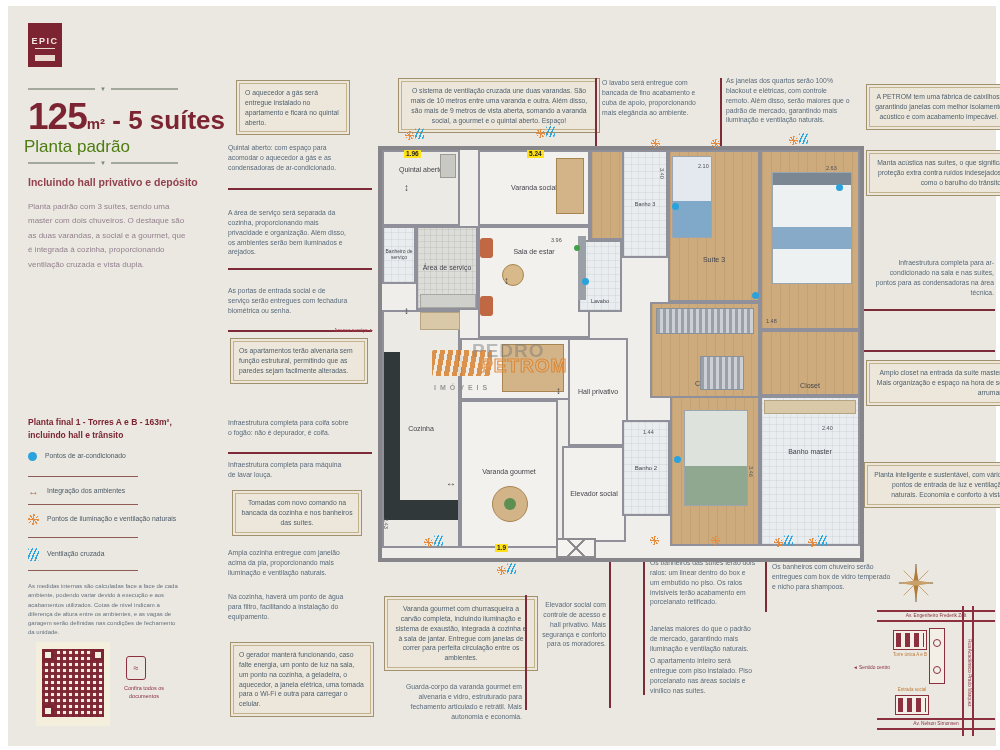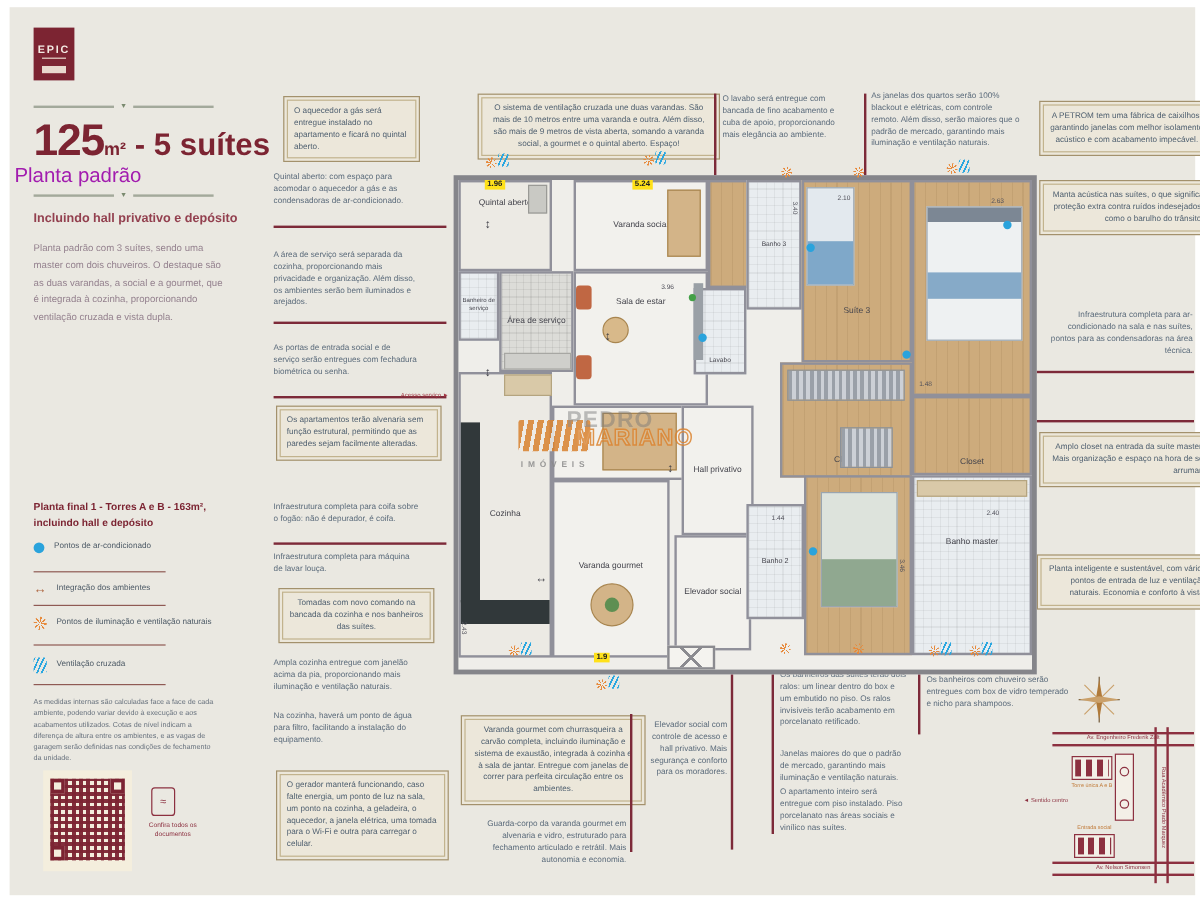--- a/index.html
+++ b/index.html
@@ -11,21 +11,21 @@
         display:flex;flex-direction:column;align-items:center;justify-content:center;gap:2px;}
   .logo .t{font-size:9px;letter-spacing:1.5px;font-weight:bold;}
   .logo .bars{width:20px;border-top:1px solid #e8d8cd;box-shadow:0 3px 0 #e8d8cd,0 6px 0 #e8d8cd;height:6px;}
   .sb-div{position:absolute;display:flex;align-items:center;gap:5px;width:150px;left:28px;}
   .sb-div .ln{flex:1;height:1.5px;background:#a3a99b;}
   .sb-div .dia{font-size:6px;color:#7a8a6f;line-height:1;}
   .h1{position:absolute;left:28px;top:96px;color:#7c2432;white-space:nowrap;}
   .h1 .big{font-size:37px;font-weight:bold;letter-spacing:-1px;}
   .h1 .sup{font-size:15px;font-weight:bold;}
   .h1 .rest{font-size:26px;font-weight:bold;}
-  .h2{position:absolute;left:12px;top:137px;font-size:17px;color:#a21caf;}
+  .h2{position:absolute;left:24px;top:137px;font-size:17px;color:#4d7c0f;}
   .hl{position:absolute;left:28px;top:176px;font-size:10.5px;font-weight:bold;color:#93404f;}
   .desc{position:absolute;left:28px;top:200px;width:160px;font-size:8px;line-height:1.8;color:#94818e;}
   .finall{position:absolute;left:28px;top:416px;font-size:8.5px;font-weight:bold;color:#7c2432;line-height:1.5;width:170px;}
   .leg-row{position:absolute;left:28px;display:flex;align-items:center;gap:8px;width:150px;}
   .leg-row .lab{font-size:6.8px;color:#4d5a66;line-height:1.3;}
   .leg-line{position:absolute;left:28px;width:110px;height:1px;background:#8f5a54;}
   .discl{position:absolute;left:28px;top:582px;width:154px;font-size:6px;line-height:1.55;color:#68727e;}
   .qr-card{position:absolute;left:36px;top:642px;width:74px;height:84px;background:#f4eedd;padding:0;}
   .qr{position:absolute;left:6px;top:7px;width:62px;height:68px;
       background-image:repeating-linear-gradient(0deg,rgba(124,36,50,.95) 0 3px,transparent 3px 6px),
@@ -109,21 +109,21 @@
   <div class="h2">Planta padrão</div>
   <div class="sb-div" style="top:160px;">
     <span class="ln"></span>
       <span class="dia">▼</span>
       <span class="ln"></span>
   </div>
   <div class="hl">Incluindo hall privativo e depósito</div>
   <div class="desc">Planta padrão com 3 suítes, sendo uma master com dois chuveiros. O destaque são as duas varandas, a social e a gourmet, que é integrada à cozinha, proporcionando ventilação cruzada e vista dupla.</div>
   <div class="finall">
     <div>Planta final 1 - Torres A e B - 163m²,</div>
-    <div>incluindo hall e depósito</div>
+    <div>incluindo hall e trânsito</div>
   </div>
 
   <div class="leg-row" style="top:452px;">
     <span class="icon-dot" style="position:static;width:9px;height:9px;"></span>
     <span class="lab">Pontos de ar-condicionado</span>
   </div>
   <div class="leg-line" style="top:476px;"></div>
   <div class="leg-row" style="top:485px;">
     <span style="color:#b06a45;font-size:11px;font-weight:bold;">↔</span>
     <span class="lab">Integração dos ambientes</span>
@@ -326,21 +326,21 @@
   <span class="icon-arr" style="left:446px;top:478px;">↔</span>
   <span class="icon-arr" style="left:556px;top:386px;">↕</span>
   <div class="access">
     <span>Acesso serviço</span> <span>►</span>
   </div>
 
   <div class="wm">
     <div class="wm-mark"></div>
     <div class="wm-im">IMÓVEIS</div>
     <div class="wm-w1">PEDRO</div>
-    <div class="wm-w2">MARIANO</div>
+    <div class="wm-w2">PETROM</div>
   </div>
 
   <svg width="38" height="42" style="position:absolute;left:897px;top:562px;" viewBox="0 0 40 44">
     <line x1="20" y1="2" x2="20" y2="42" stroke="#6b5130" stroke-width="1"></line>
     <line x1="2" y1="22" x2="38" y2="22" stroke="#6b5130" stroke-width="1"></line>
     <line x1="7" y1="9" x2="33" y2="35" stroke="#caa06a" stroke-width="1"></line>
     <line x1="33" y1="9" x2="7" y2="35" stroke="#caa06a" stroke-width="1"></line>
     <polygon points="20,4 23,22 20,40 17,22" fill="#b07a3a"></polygon>
     <polygon points="2,22 20,19 38,22 20,25" fill="#caa06a"></polygon>
   </svg>

